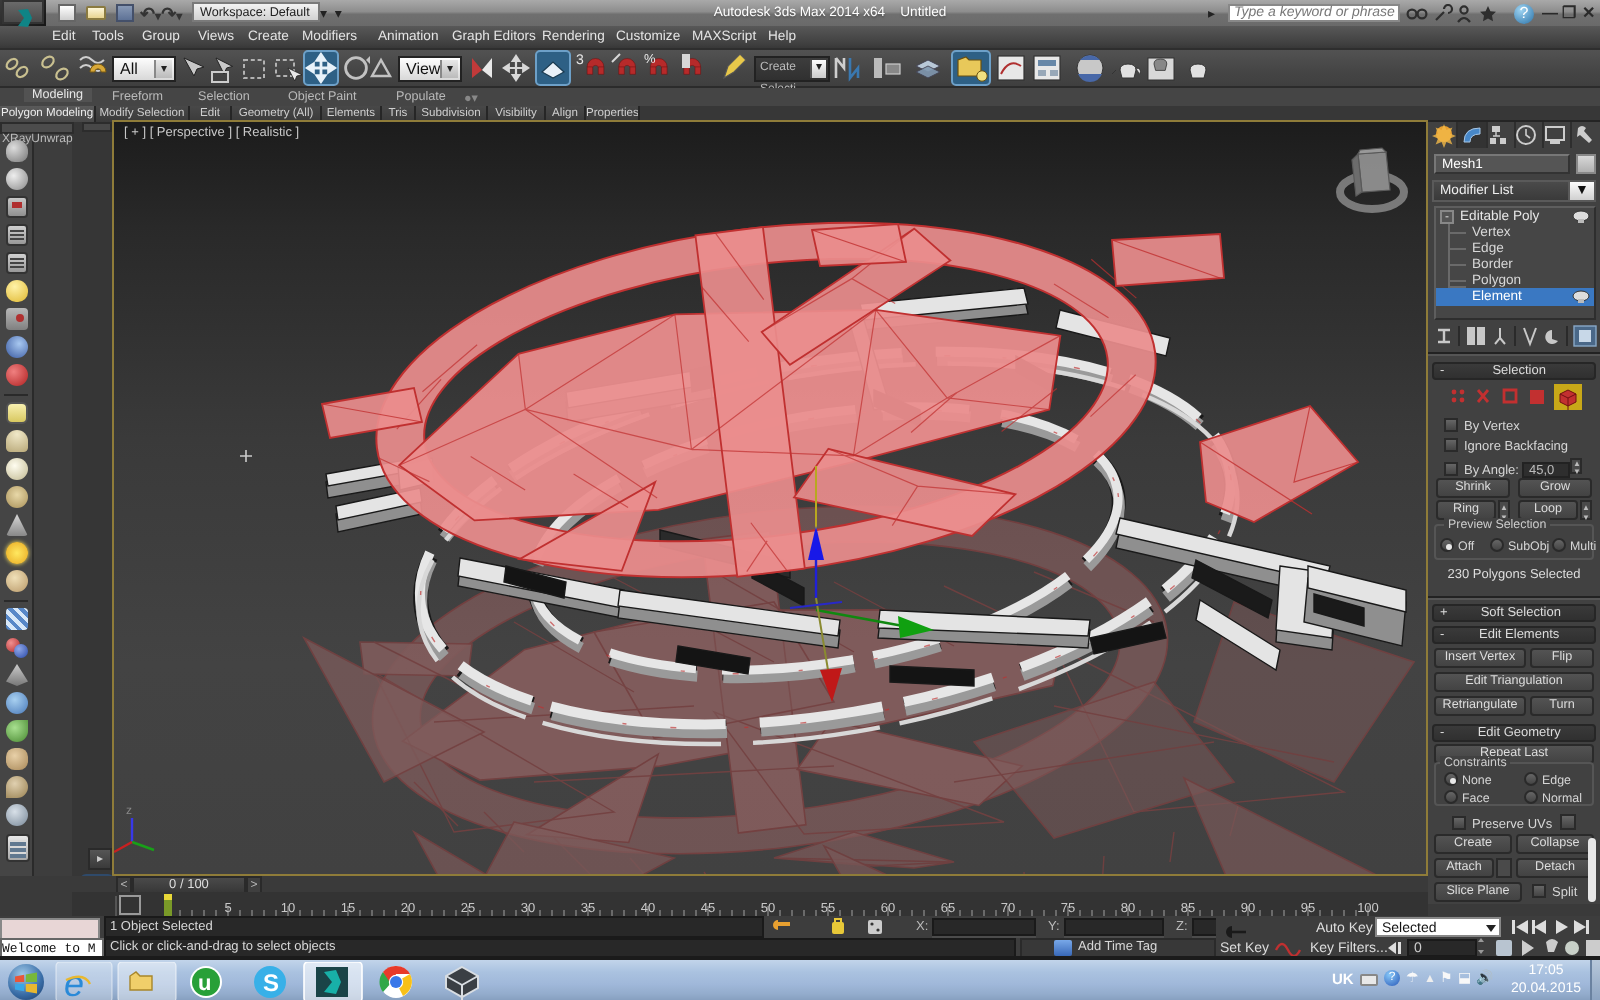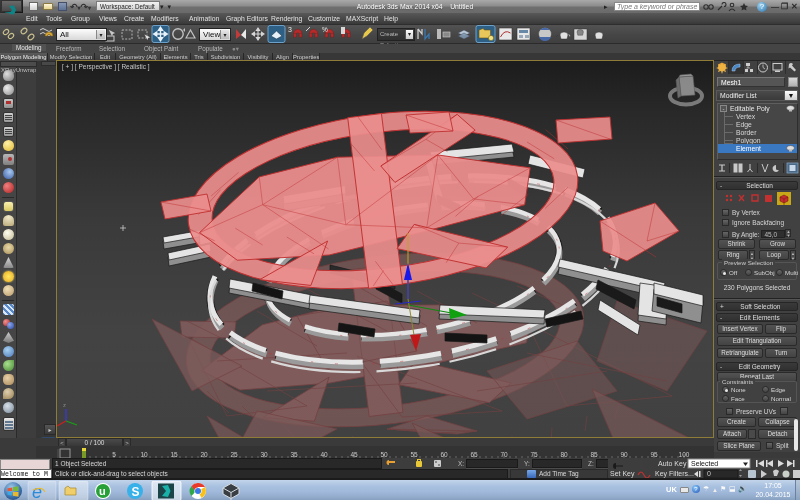--- a/index.html
+++ b/index.html
@@ -185,21 +185,21 @@
       <circle cx="545" cy="9" r="6.5" fill="#c8c8c8" stroke="#333" stroke-width=".5"></circle>
       <path d="M540 5 a6.5 6.5 0 0 1 10 0z M539 12 a6.5 6.5 0 0 0 12 0z" fill="#4868a8"></path>
 
       <g fill="#e0e0e0" stroke="#333" stroke-width=".5">
         <path d="M560 10 q0-3 4-3 q4 0 4 3 l-1 4 h-6z M558 10 l-2 2 M568 9 q3 0 2 3"></path>
         <rect x="574" y="4" width="13" height="11" fill="#d8d8d8"></rect>
         <path d="M595 10 q0-3 4-3 q4 0 4 3 l-1 4 h-6z"></path>
       </g>
       <path d="M577 7 q0-2.5 3.2-2.5 q3.2 0 3.2 2.5 l-.8 3.2 h-4.8z" fill="#888" stroke="#333" stroke-width=".4"></path>
     </svg>
-    <div class="drop" style="left:56px;top:3px;width:51px;height:13px;">All<span class="droparrow">▾</span></div>
+    <div class="drop" style="left:56px;top:3px;width:32px;height:13px;">All<span class="droparrow">▾</span></div>
     <div class="drop" style="left:199px;top:3px;width:32px;height:13px;">View<span class="droparrow">▾</span></div>
     <div class="abs" style="left:377px;top:3px;width:38px;height:13px;background:linear-gradient(#3d3d3d,#303030);border:1px solid #222;color:#bbb;font-size:6px;line-height:11px;padding-left:2px;">Create Selecti<span style="position:absolute;right:1px;top:1px;width:8px;height:9px;border-left:1px solid #555;text-align:center;background:linear-gradient(#fdfdfd,#ccc);color:#222;line-height:9px;">▾</span></div>
   </div>
   <div id="ribbon1" class="abs">
     <span style="left:12px;top:0;background:#525252;padding:0 4px;color:#e8e8e8;">Modeling</span>
     <span style="left:56px;">Freeform</span>
       <span style="left:99px;">Selection</span>
       <span style="left:144px;">Object Paint</span>
       <span style="left:198px;">Populate</span>
     <span style="left:232px;color:#888;">●▾</span>

